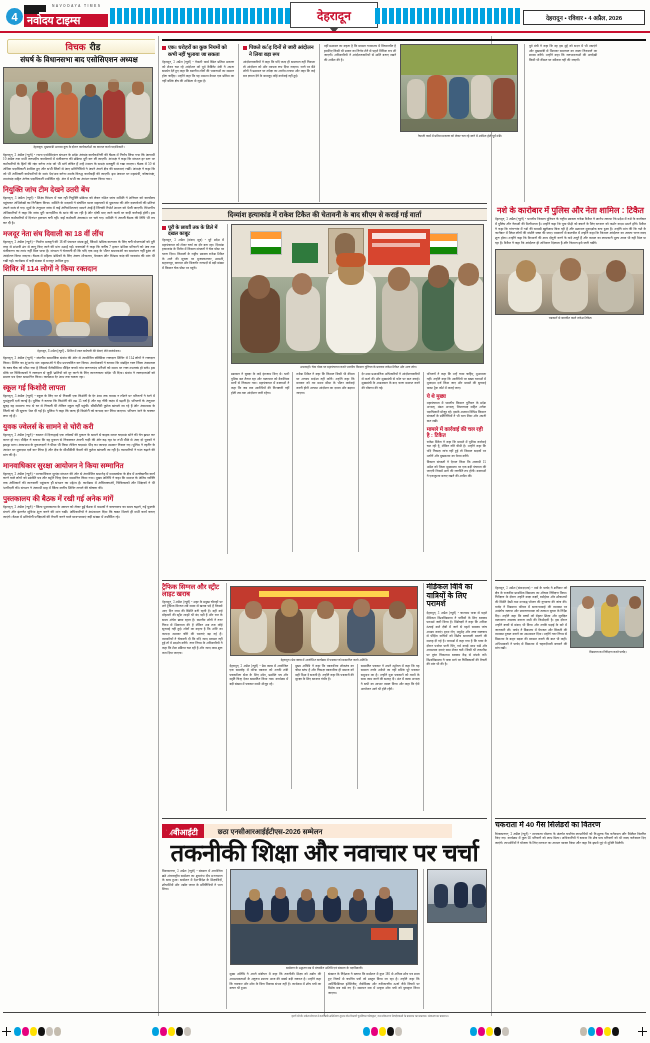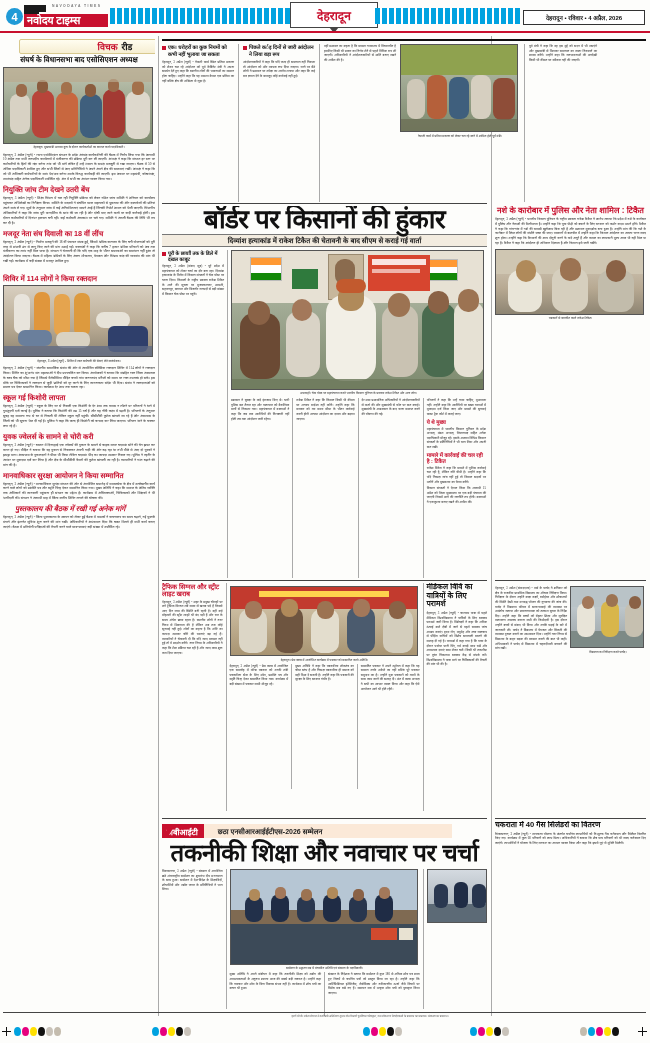--- a/index.html
+++ b/index.html
@@ -119,21 +119,21 @@
       <span>देहरादून • रविवार • 4 अप्रैल, 2026</span>
     </div>
     <div class="mh-rule"></div>
   </div>
 
   <div class="vline" style="left:158px;top:36px;height:980px;"></div>
   <div class="vline" style="left:491px;top:36px;height:980px;"></div>
 
   <div class="col" style="left:3px;top:36px;width:152px;height:980px;">
 
-    <div class="qr" style="position:relative;left:16px;top:3px;width:150px;padding-left:20px;">
+    <div class="qr" style="position:relative;left:4px;top:3px;width:150px;">
       <span class="a">विचक</span>
       <span class="b">रीड</span>
     </div>
 
     <div class="hl" style="font-size:7.4px;margin:5px 0 3px;text-align:center;">संघर्ष के विधानसभा बाद एसोसिएशन अध्यक्ष</div>
     <div class="photo ph-b ph-crowd" style="position:relative;width:150px;height:77px;">
       <div class="blob" style="left:6px;top:26px;width:20px;height:40px;border-radius:8px;background:#d8d2c4;"></div>
       <div class="blob" style="left:28px;top:22px;width:22px;height:48px;border-radius:9px;background:#b8443a;"></div>
       <div class="blob" style="left:52px;top:24px;width:22px;height:46px;border-radius:9px;background:#c8673f;"></div>
       <div class="blob" style="left:76px;top:26px;width:22px;height:44px;border-radius:9px;background:#3f5f7d;"></div>
@@ -149,21 +149,21 @@
     </div>
     <div class="caption" style="margin:1.5px 0 3px;">देहरादून। मुख्यमंत्री आवास कूच के दौरान कार्यकर्ताओं का स्वागत करते पदाधिकारी।</div>
     <div class="tx">देहरादून, 3 अप्रैल (न्यूरो) - राज्य एसोसिएशन संगठन के प्रदेश अध्यक्ष कार्यकारिणी की बैठक में निर्णय लिया गया कि आगामी 10 अप्रैल तक सभी जनपदीय कार्यालयों में पंजीकरण की प्रक्रिया पूरी कर ली जाएगी। अध्यक्ष ने कहा कि संगठन हर स्तर पर कर्मचारियों के हितों की रक्षा करेगा तथा जो भी मांगें लंबित हैं उन्हें शासन के समक्ष मजबूती से रखा जाएगा। बैठक में 50 से अधिक पदाधिकारी शामिल हुए और सभी जिलों से आए प्रतिनिधियों ने अपने अपने क्षेत्र की समस्याएं रखीं। अध्यक्ष ने कहा कि जो भी अधिकारी कर्मचारियों के साथ भेदभाव करेगा उसके विरुद्ध कार्यवाही की जाएगी। इस अवसर पर महामंत्री, कोषाध्यक्ष, उपाध्यक्ष सहित अनेक पदाधिकारी उपस्थित रहे। अंत में सभी का आभार व्यक्त किया गया।</div>
 
     <div class="hl-red" style="font-size:7.2px;margin:4px 0 2px;">नियुक्ति जांच टीम देखने उतरी बेंच</div>
     <div class="tx">देहरादून, 3 अप्रैल (न्यूरो) - शिक्षा विभाग में चल रही नियुक्ति प्रक्रिया को लेकर गठित जांच समिति ने शनिवार को कार्यालय पहुंचकर अभिलेखों का निरीक्षण किया। समिति के सदस्यों ने संबंधित पटल सहायकों से पूछताछ की और दस्तावेजों की प्रतियां अपने साथ ले गए। सूत्रों के अनुसार जांच में कई अनियमितताएं सामने आई हैं जिनकी रिपोर्ट शासन को भेजी जाएगी। विभागीय अधिकारियों ने कहा कि जांच पूरी पारदर्शिता के साथ की जा रही है और दोषी पाए जाने वालों पर कड़ी कार्रवाई होगी। इस दौरान कर्मचारियों में दिनभर हलचल बनी रही। कई कर्मचारी अवकाश पर चले गए। समिति ने अगली बैठक की तिथि भी तय कर दी है।</div>
 
     <div class="hl-red" style="font-size:7.2px;margin:4px 0 2px;">मजदूर नेता संघ दिवाली का 18 वीं लींच</div>
     <div class="tx">देहरादून, 3 अप्रैल (न्यूरो) - निर्माण मजदूरों की 18 वीं पंचायत संपन्न हुई, जिसमें श्रमिक कल्याण के लिए बनी योजनाओं को पूरी तरह से प्रभावी ढंग से लागू किए जाने की मांग उठाई गई। वक्ताओं ने कहा कि करीब 7 हजार श्रमिक परिवारों को अब तक पंजीकरण का लाभ नहीं मिल पाया है। संगठन ने चेतावनी दी कि यदि एक माह के भीतर समस्याओं का समाधान नहीं हुआ तो आंदोलन किया जाएगा। बैठक में महिला श्रमिकों के लिए अलग शौचालय, पेयजल और विश्राम कक्ष की व्यवस्था की मांग भी रखी गई। कार्यक्रम में बड़ी संख्या में मजदूर शामिल हुए।</div>
 
-    <div class="hl-red" style="font-size:7.2px;margin:11px 0 2px;">शिविर में 114 लोगों ने किया रक्तदान</div>
+    <div class="hl-red" style="font-size:7.2px;margin:1px 0 2px;">शिविर में 114 लोगों ने किया रक्तदान</div>
     <div class="photo ph-b ph-room" style="position:relative;width:150px;height:72px;">
       <div class="blob" style="left:10px;top:8px;width:16px;height:40px;border-radius:7px;background:#e8e4dc;"></div>
       <div class="blob" style="left:30px;top:6px;width:16px;height:44px;border-radius:7px;background:#e0963c;"></div>
       <div class="blob" style="left:50px;top:8px;width:16px;height:42px;border-radius:7px;background:#e5a44e;"></div>
       <div class="blob" style="left:70px;top:7px;width:16px;height:43px;border-radius:7px;background:#dd9a3e;"></div>
       <div class="blob" style="left:92px;top:26px;width:34px;height:16px;border-radius:8px;background:#e7e3d8;"></div>
       <div class="blob" style="left:104px;top:40px;width:40px;height:26px;border-radius:6px;background:#2f3f6b;"></div>
       <div class="blob" style="left:14px;top:44px;width:34px;height:16px;border-radius:7px;background:#6a7f9c;"></div>
       <div class="blob" style="left:52px;top:46px;width:34px;height:16px;border-radius:7px;background:#d9d2c2;"></div>
       <div style="position:absolute;left:0;top:60px;width:150px;height:12px;background:#5d6a86;opacity:.75;"></div>
@@ -173,21 +173,21 @@
 
     <div class="hl-red" style="font-size:7.2px;margin:4px 0 2px;">स्कूल गई किशोरी लापता</div>
     <div class="tx">देहरादून, 3 अप्रैल (न्यूरो) - स्कूल के लिए घर से निकली एक किशोरी के देर शाम तक वापस न लौटने पर परिजनों ने थाने में गुमशुदगी दर्ज कराई है। पुलिस ने बताया कि किशोरी की उम्र 15 वर्ष है और वह नौंवी कक्षा में पढ़ती है। परिजनों के अनुसार सुबह वह सामान्य रूप से घर से निकली थी लेकिन स्कूल नहीं पहुंची। सीसीटीवी फुटेज खंगाले जा रहे हैं और आसपास के जिलों को भी सूचना भेज दी गई है। पुलिस ने कहा कि जल्द ही किशोरी को बरामद कर लिया जाएगा। परिजन थाने के चक्कर लगा रहे हैं।</div>
 
     <div class="hl-red" style="font-size:7.2px;margin:4px 0 2px;">युवक ज्वेलर्स के सामने से चोरी करी</div>
     <div class="tx">देहरादून, 3 अप्रैल (न्यूरो) - बाजार में दिनदहाड़े एक ज्वेलर्स की दुकान के सामने से बाइक सवार बदमाश सोने की चेन झपट कर फरार हो गए। पीड़ित ने बताया कि वह दुकान से निकलकर अपनी गाड़ी की ओर बढ़ रहा था तभी पीछे से आए दो युवकों ने झपट्टा मारा। आसपास के दुकानदारों ने पीछा भी किया लेकिन बदमाश भीड़ का फायदा उठाकर निकल गए। पुलिस ने तहरीर के आधार पर मुकदमा दर्ज कर लिया है और क्षेत्र के सीसीटीवी कैमरों की फुटेज खंगाली जा रही है। व्यापारियों ने गश्त बढ़ाने की मांग की है।</div>
 
     <div class="hl-red" style="font-size:7.2px;margin:4px 0 2px;">मानवाधिकार सुरक्षा आयोजन ने किया सम्मानित</div>
     <div class="tx">देहरादून, 3 अप्रैल (न्यूरो) - मानवाधिकार सुरक्षा संगठन की ओर से आयोजित समारोह में समाजसेवा के क्षेत्र में उल्लेखनीय कार्य करने वाले लोगों को प्रशस्ति पत्र और स्मृति चिन्ह देकर सम्मानित किया गया। मुख्य अतिथि ने कहा कि समाज के अंतिम व्यक्ति तक अधिकारों की जानकारी पहुंचाना ही संगठन का उद्देश्य है। कार्यक्रम में अधिवक्ताओं, चिकित्सकों और शिक्षकों ने भी भागीदारी की। संगठन ने आगामी माह में जिला स्तरीय शिविर लगाने की घोषणा की।</div>
 
-    <div class="hl-red" style="font-size:7.2px;margin:4px 12px 2px;font-style:italic;">पुस्तकालय की बैठक में रखी गई अनेक मांगें</div>
+    <div class="hl-red" style="font-size:7.2px;margin:4px 0 2px;">पुस्तकालय की बैठक में रखी गई अनेक मांगें</div>
     <div class="tx">देहरादून, 3 अप्रैल (न्यूरो) - जिला पुस्तकालय के उन्नयन को लेकर हुई बैठक में पाठकों ने वाचनालय का समय बढ़ाने, नई पुस्तकें मंगाने और इंटरनेट सुविधा शुरू करने की मांग रखी। अधिकारियों ने आश्वासन दिया कि बजट मिलते ही सभी कार्य कराए जाएंगे। बैठक में प्रतियोगी परीक्षाओं की तैयारी करने वाले छात्र-छात्राएं बड़ी संख्या में उपस्थित रहे।</div>
   </div>
 
   <div class="col" style="left:162px;top:37px;width:484px;height:165px;">
     <div class="hline thick" style="position:relative;margin:2px 0 3px;width:484px;"></div>
 
     <div style="display:flex;gap:4px;">
       <div style="width:72px;">
         <div class="sub" style="margin-bottom:3px;">
           <span class="bul"></span>
@@ -222,21 +222,20 @@
       <div class="vline" style="position:relative;left:0;top:0;height:160px;flex:0 0 1px;"></div>
       <div style="width:68px;">
         <div class="tx" style="font-size:3.2px;">पूर्व मंत्री ने कहा कि वह इस मुद्दे को सदन में भी उठाएंगे और मुख्यमंत्री से मिलकर समाधान का रास्ता निकालने का प्रयास करेंगे। उन्होंने कहा कि जनभावनाओं की अनदेखी किसी भी कीमत पर स्वीकार नहीं की जाएगी।</div>
       </div>
     </div>
   </div>
 
   <div class="hline" style="left:162px;top:203px;width:325px;"></div>
 
   <div class="col" style="left:162px;top:206px;width:325px;height:372px;">
-    <div class="hl" style="font-size:26px;text-align:center;letter-spacing:-0.6px;line-height:1;">बॉर्डर पर किसानों की हुंकार</div>
     <div style="background:#f3ece0;border-top:1px solid #777;border-bottom:1px solid #777;margin-top:2px;padding:1.5px 0;">
       <div class="hl" style="font-size:7px;text-align:center;color:#1a1a1a;">दिव्यांश हत्याकांड में राकेश टिकैत की चेतावनी के बाद सीएम से कराई गई वार्ता</div>
     </div>
 
     <div style="display:flex;gap:3px;margin-top:3px;">
       <div style="width:62px;">
         <div class="sub" style="margin-bottom:2px;">
           <span class="bul"></span>
           <span class="t" style="font-size:5px;">पूरी के छायाौं तक के डिले में दखल काबूट</span>
         </div>

